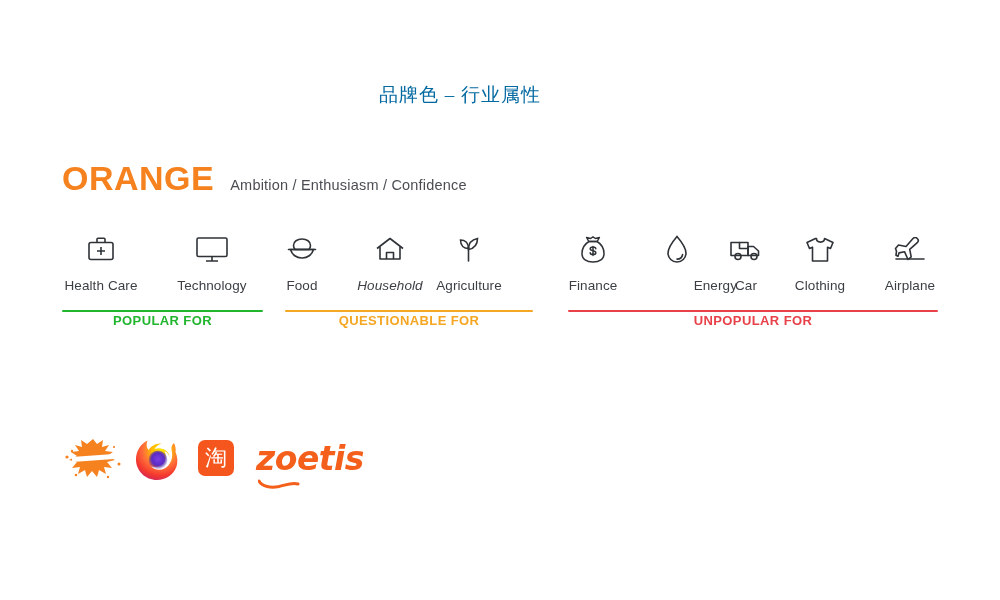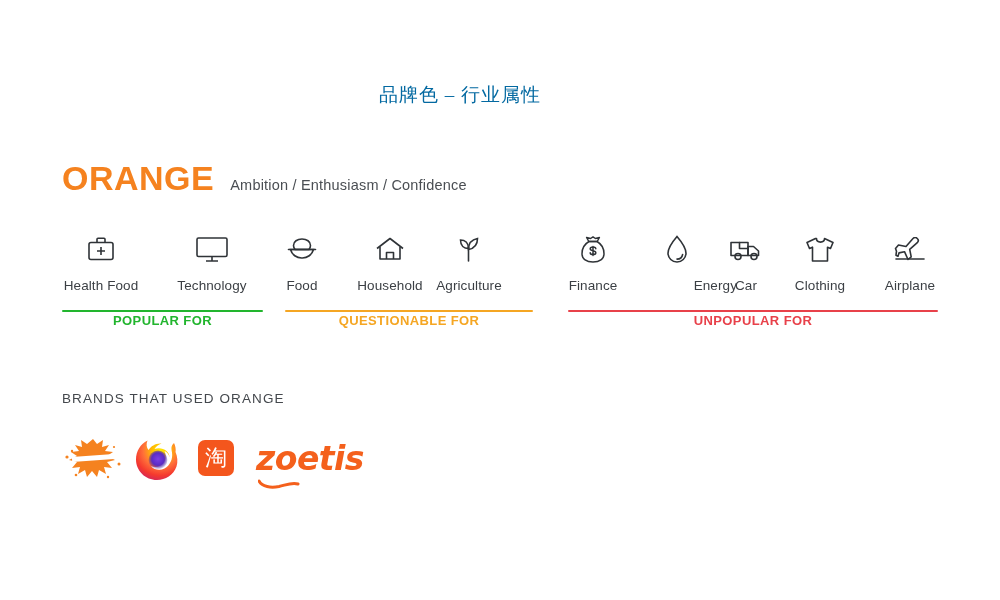--- a/index.html
+++ b/index.html
@@ -206,21 +206,21 @@
   <div class="industry-row">
 
     <div class="industry" id="ind0" style="left: 101px;">
       <div class="industry-icon">
         <svg width="28" height="26" viewBox="0 0 28 26" fill="none" stroke="#2f3337" stroke-width="1.6">
           <rect x="2" y="6.5" width="24" height="17" rx="2"></rect>
           <path d="M10 6.5V3.2a1 1 0 011-1h6a1 1 0 011 1v3.3"></path>
           <path d="M14 11v8M10 15h8"></path>
         </svg>
       </div>
-      <div class="industry-label">Health Food</div>
+      <div class="industry-label">Health Care</div>
     </div>
 
     <div class="industry" id="ind1" style="left: 212px;">
       <div class="industry-icon">
         <svg width="34" height="27" viewBox="0 0 34 27" fill="none" stroke="#2f3337" stroke-width="1.6">
           <rect x="2" y="2" width="30" height="18.5" rx="1.5"></rect>
           <path d="M17 20.5v4M11 25h12"></path>
         </svg>
       </div>
       <div class="industry-label">Technology</div>
@@ -230,21 +230,21 @@
       <div class="industry-icon">
         <svg width="30" height="26" viewBox="0 0 30 26" fill="none" stroke="#2f3337" stroke-width="1.6">
           <path d="M3.5 13.5h23a11.5 11.5 0 01-11.5 8.5A11.5 11.5 0 013.5 13.5z"></path>
           <path d="M6.5 9.5c0-4 3.8-6.5 8.5-6.5s8.5 2.5 8.5 6.5c0 1.5-.6 2.9-1.6 4H8.1c-1-1.1-1.6-2.5-1.6-4z"></path>
           <path d="M1.5 13.5h27" stroke-linecap="round"></path>
         </svg>
       </div>
       <div class="industry-label">Food</div>
     </div>
 
-    <div class="industry" id="ind3" style="left: 390px;">
+    <div class="industry" id="ind3" style="left: 390px; font-style: italic;">
       <div class="industry-icon">
         <svg width="30" height="27" viewBox="0 0 30 27" fill="none" stroke="#2f3337" stroke-width="1.6" stroke-linejoin="round">
           <path d="M2 12.5L15 2.5l13 10"></path>
           <path d="M5 11v12h20V11"></path>
           <path d="M11.5 23v-6.5h7V23"></path>
         </svg>
       </div>
       <div class="industry-label">Household</div>
     </div>
 
@@ -326,21 +326,20 @@
       <div class="verdict-label" id="vdt1" style="color: rgb(245, 166, 35);">QUESTIONABLE FOR</div>
     </div>
 
     <div class="verdict" id="vd2" style="left: 568px; width: 370px;">
       <div class="verdict-line" id="vdl2" style="background: rgb(232, 65, 74);"></div>
       <div class="verdict-label" id="vdt2" style="color: rgb(232, 65, 74);">UNPOPULAR FOR</div>
     </div>
 
   </div>
 
-  <div class="brands-title">BRANDS THAT USED ORANGE</div>
 
   <div class="brand-row">
 
     <div class="brand splat">
       <svg width="62" height="48" viewBox="0 0 62 48">
         <g fill="#F5821F">
           <path d="M31 5 l4 5 6-4 -1 7 7-2 -4 6 8 1 -6 4 8 4 -8 2 5 6 -8-1 2 7 -7-4 -2 7 -5-6 -5 6 -2-7 -7 4 2-7 -8 1 5-6 -8-2 8-4 -6-4 8-1 -4-6 7 2 -1-7 6 4z"></path>
           <circle cx="5" cy="23" r="1.6"></circle>
           <circle cx="10" cy="17" r="1.2"></circle>
           <circle cx="57" cy="30" r="1.5"></circle>

